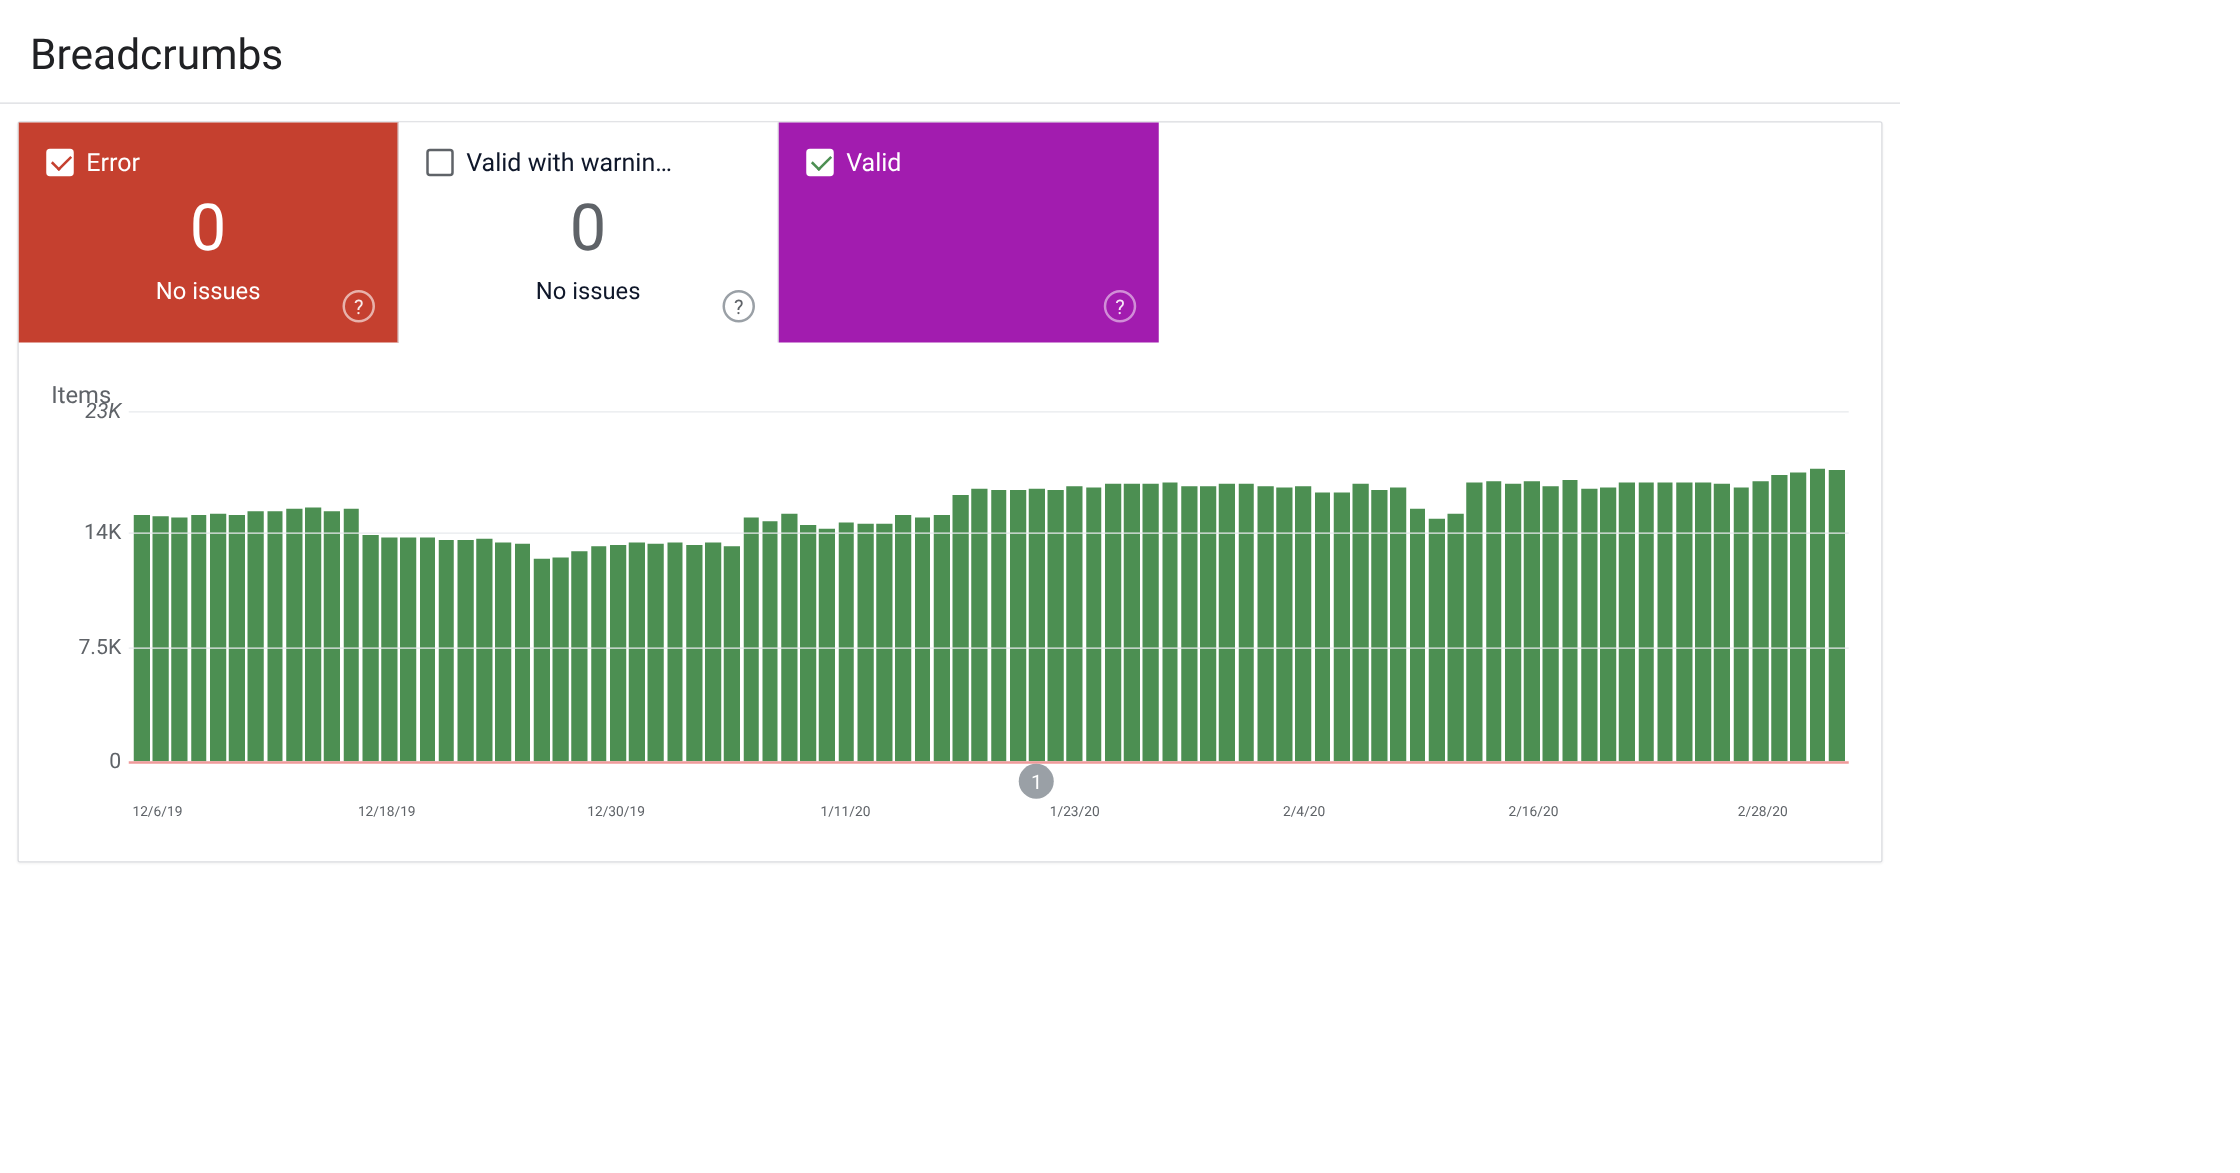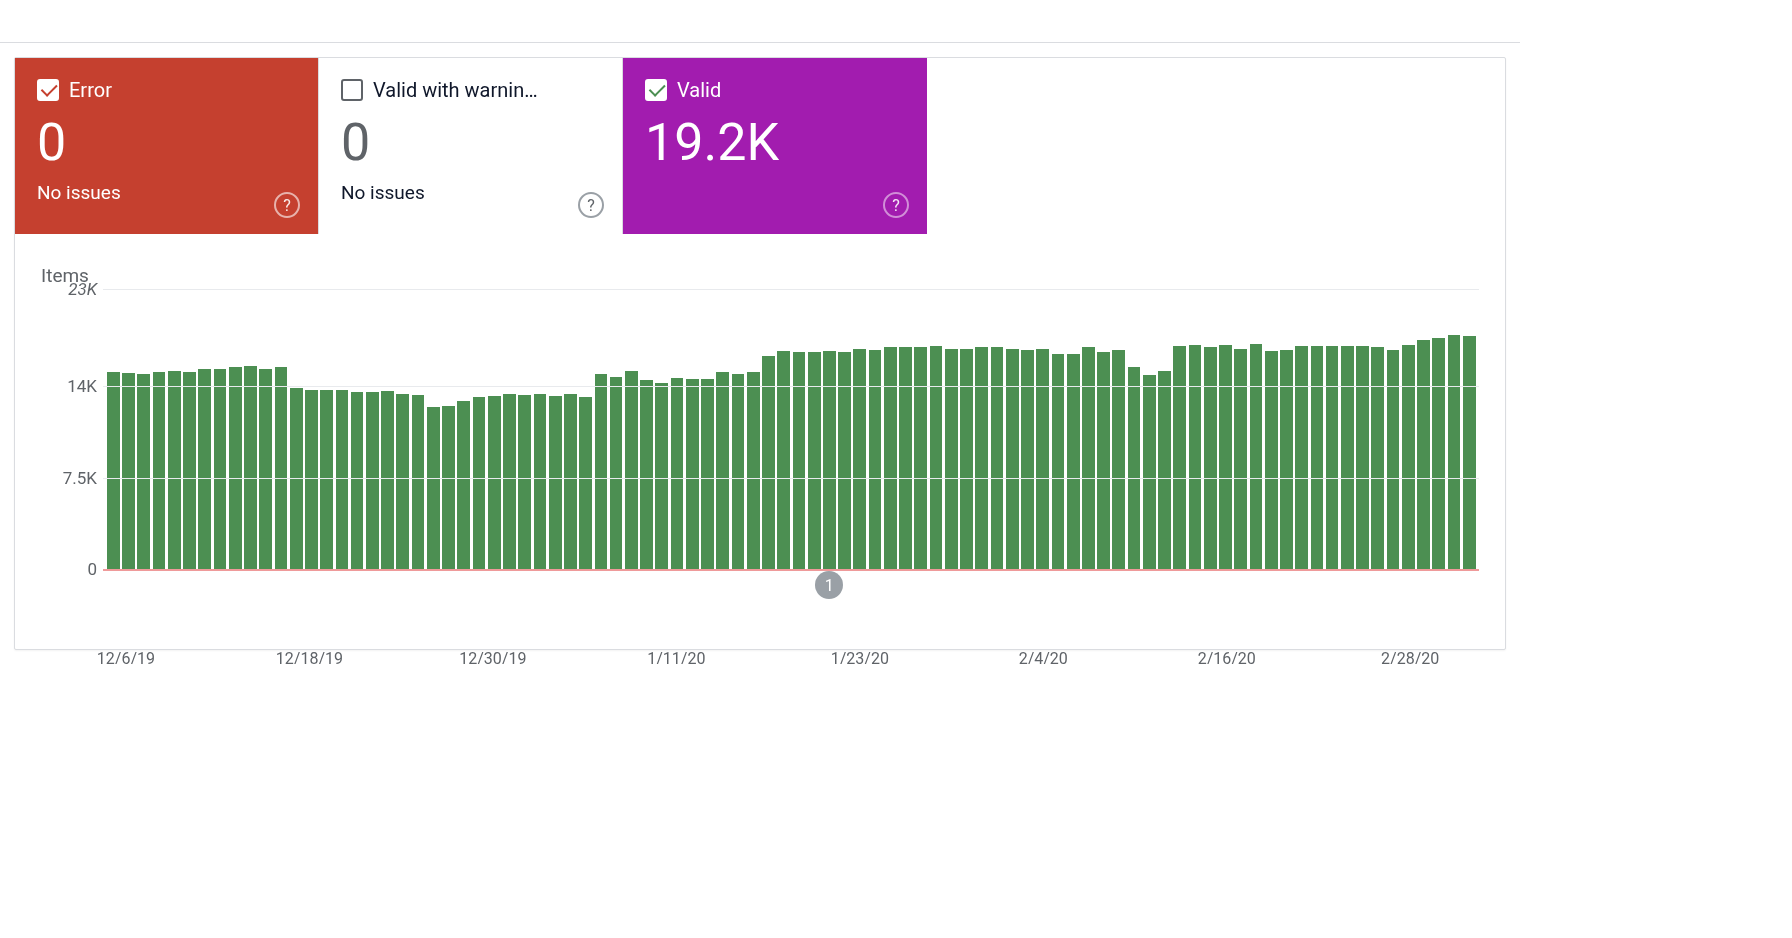--- a/index.html
+++ b/index.html
@@ -3,21 +3,21 @@
 <meta charset="utf-8">
 <style>
   * { box-sizing: border-box; }
   html, body { margin: 0; padding: 0; font-family: Roboto, Arial, sans-serif; background: #fff; color: #202124; }
   .wrap { width: 1520px; }
   .header { display: flex; align-items: center; justify-content: space-between; padding: 24px 24px 18px 24px; border-bottom: 1px solid #dadce0; }
   .title { font-size: 34px; font-weight: 400; color: #202124; }
   .export-btn { display: flex; align-items: center; gap: 14px; background: #f1f3f4; border: none; padding: 10px 24px; border-radius: 4px; font-size: 20px; letter-spacing: 1.5px; color: #5f6368; cursor: pointer; font-weight: 500; }
   .export-btn svg { width: 22px; height: 22px; fill: #5f6368; }
   .panel { margin: 14px; background: #fff; border: 1px solid #dadce0; border-radius: 2px; box-shadow: 0 1px 2px rgba(0,0,0,.05); }
-  .tabs { display: flex; }
+  .tabs { display: flex; text-align: center; }
   .tab { width: 304px; padding: 20px 22px 30px 22px; position: relative; border-right: 1px solid #dadce0; cursor: pointer; }
   .tab:last-of-type { border-right: none; }
   .tab-row { display: flex; align-items: center; gap: 10px; }
   .cb { width: 22px; height: 22px; border: 2px solid #5f6368; border-radius: 3px; display: inline-flex; align-items: center; justify-content: center; flex: 0 0 auto; }
   .cb.checked::after { content: ""; display: block; width: 7px; height: 13px; border-right: 2.6px solid; border-bottom: 2.6px solid; transform: rotate(45deg) translate(-1px,-2px); }
   .tab-label { font-size: 20px; font-weight: 400; white-space: nowrap; overflow: hidden; text-overflow: ellipsis; }
   .tab-value { font-size: 52px; font-weight: 400; margin-top: 10px; }
   .tab-sub { font-size: 19px; font-weight: 400; margin-top: 8px; }
   .tab .help { position: absolute; right: 18px; bottom: 16px; width: 26px; height: 26px; border: 2px solid; border-radius: 50%; display: flex; align-items: center; justify-content: center; font-size: 16px; }
   
@@ -38,28 +38,29 @@
   
   .chart-area { padding: 30px 26px 24px 26px; }
   .chart-ylabel { font-size: 19px; color: #5f6368; margin-bottom: 2px; }
   .chart { position: relative; height: 280px; margin-left: 62px; }
   .grid-line { position: absolute; left: 0; right: 0; height: 1px; background: #e8eaed; }
   .grid-line.zero-red { background: #ef9a9a; height: 2px; }
   .y-tick { position: absolute; left: -62px; width: 56px; font-size: 17px; color: #5f6368; text-align: right; transform: translateY(-50%); }
   .bars { position: absolute; left: 4px; right: 4px; bottom: 0; top: 0; display: flex; align-items: flex-end; gap: 2.5px; }
   .bar { flex: 1 1 0; background: #4c8f52; }
   .x-axis { position: relative; height: 56px; margin-left: 62px; }
-  .x-tick { position: absolute; top: 34px; transform: translateX(-50%); font-size: 16px; color: #5f6368; white-space: nowrap; margin-top: 46px; }
+  .x-tick { position: absolute; top: 34px; transform: translateX(-50%); font-size: 11px; color: #5f6368; white-space: nowrap; }
   .marker { position: absolute; width: 28px; height: 28px; border-radius: 50%; background: #9aa0a6; color: #fff; display: flex; align-items: center; justify-content: center; font-size: 16px; transform: translate(-50%, 0); top: 2px; }
 </style>
 </head>
 <body>
 
 <div class="wrap">
   <div class="header">
+    <div class="title">Breadcrumbs</div>
   </div>
 
   <div class="panel">
     <div class="tabs">
       <div class="tab error">
         <div class="tab-row">
           <span class="cb checked"></span>
           <span class="tab-label">Error</span>
         </div>
         <div class="tab-value">0</div>
@@ -73,21 +74,20 @@
         </div>
         <div class="tab-value">0</div>
         <div class="tab-sub">No issues</div>
         <span class="help">?</span>
       </div>
       <div class="tab valid">
         <div class="tab-row">
           <span class="cb checked"></span>
           <span class="tab-label">Valid</span>
         </div>
-        <div class="tab-value">19.2K</div>
         <div class="tab-sub"></div>
         <span class="help">?</span>
       </div>
     </div>
 
     <div class="chart-area">
       <div class="chart-ylabel">Items</div>
       <div class="chart" id="chart">
         <div class="bars" id="bars">
             <div class="bar" style="height: 70.4348%;"></div>

